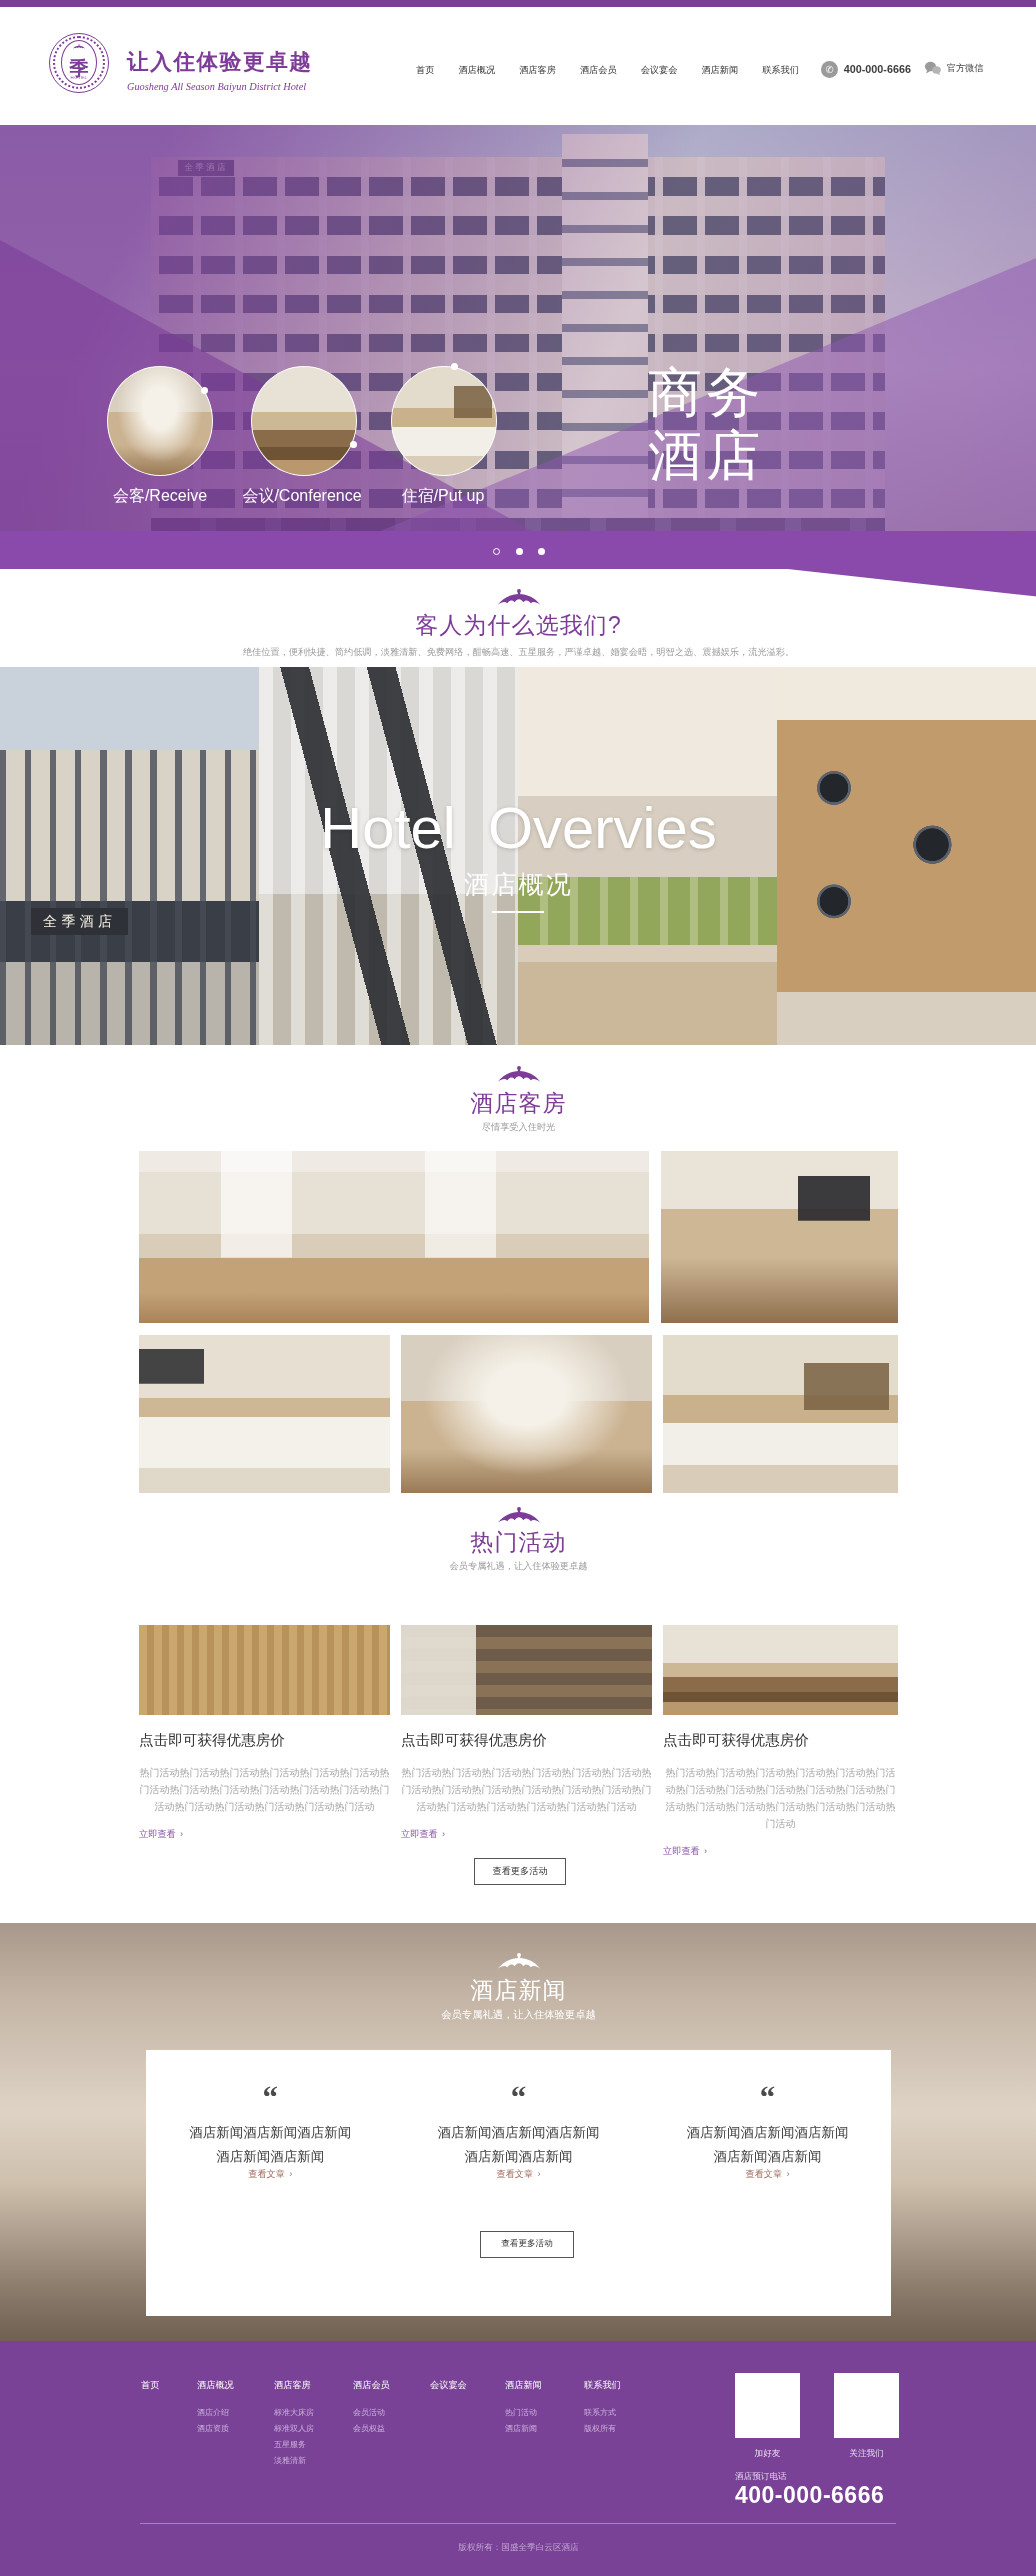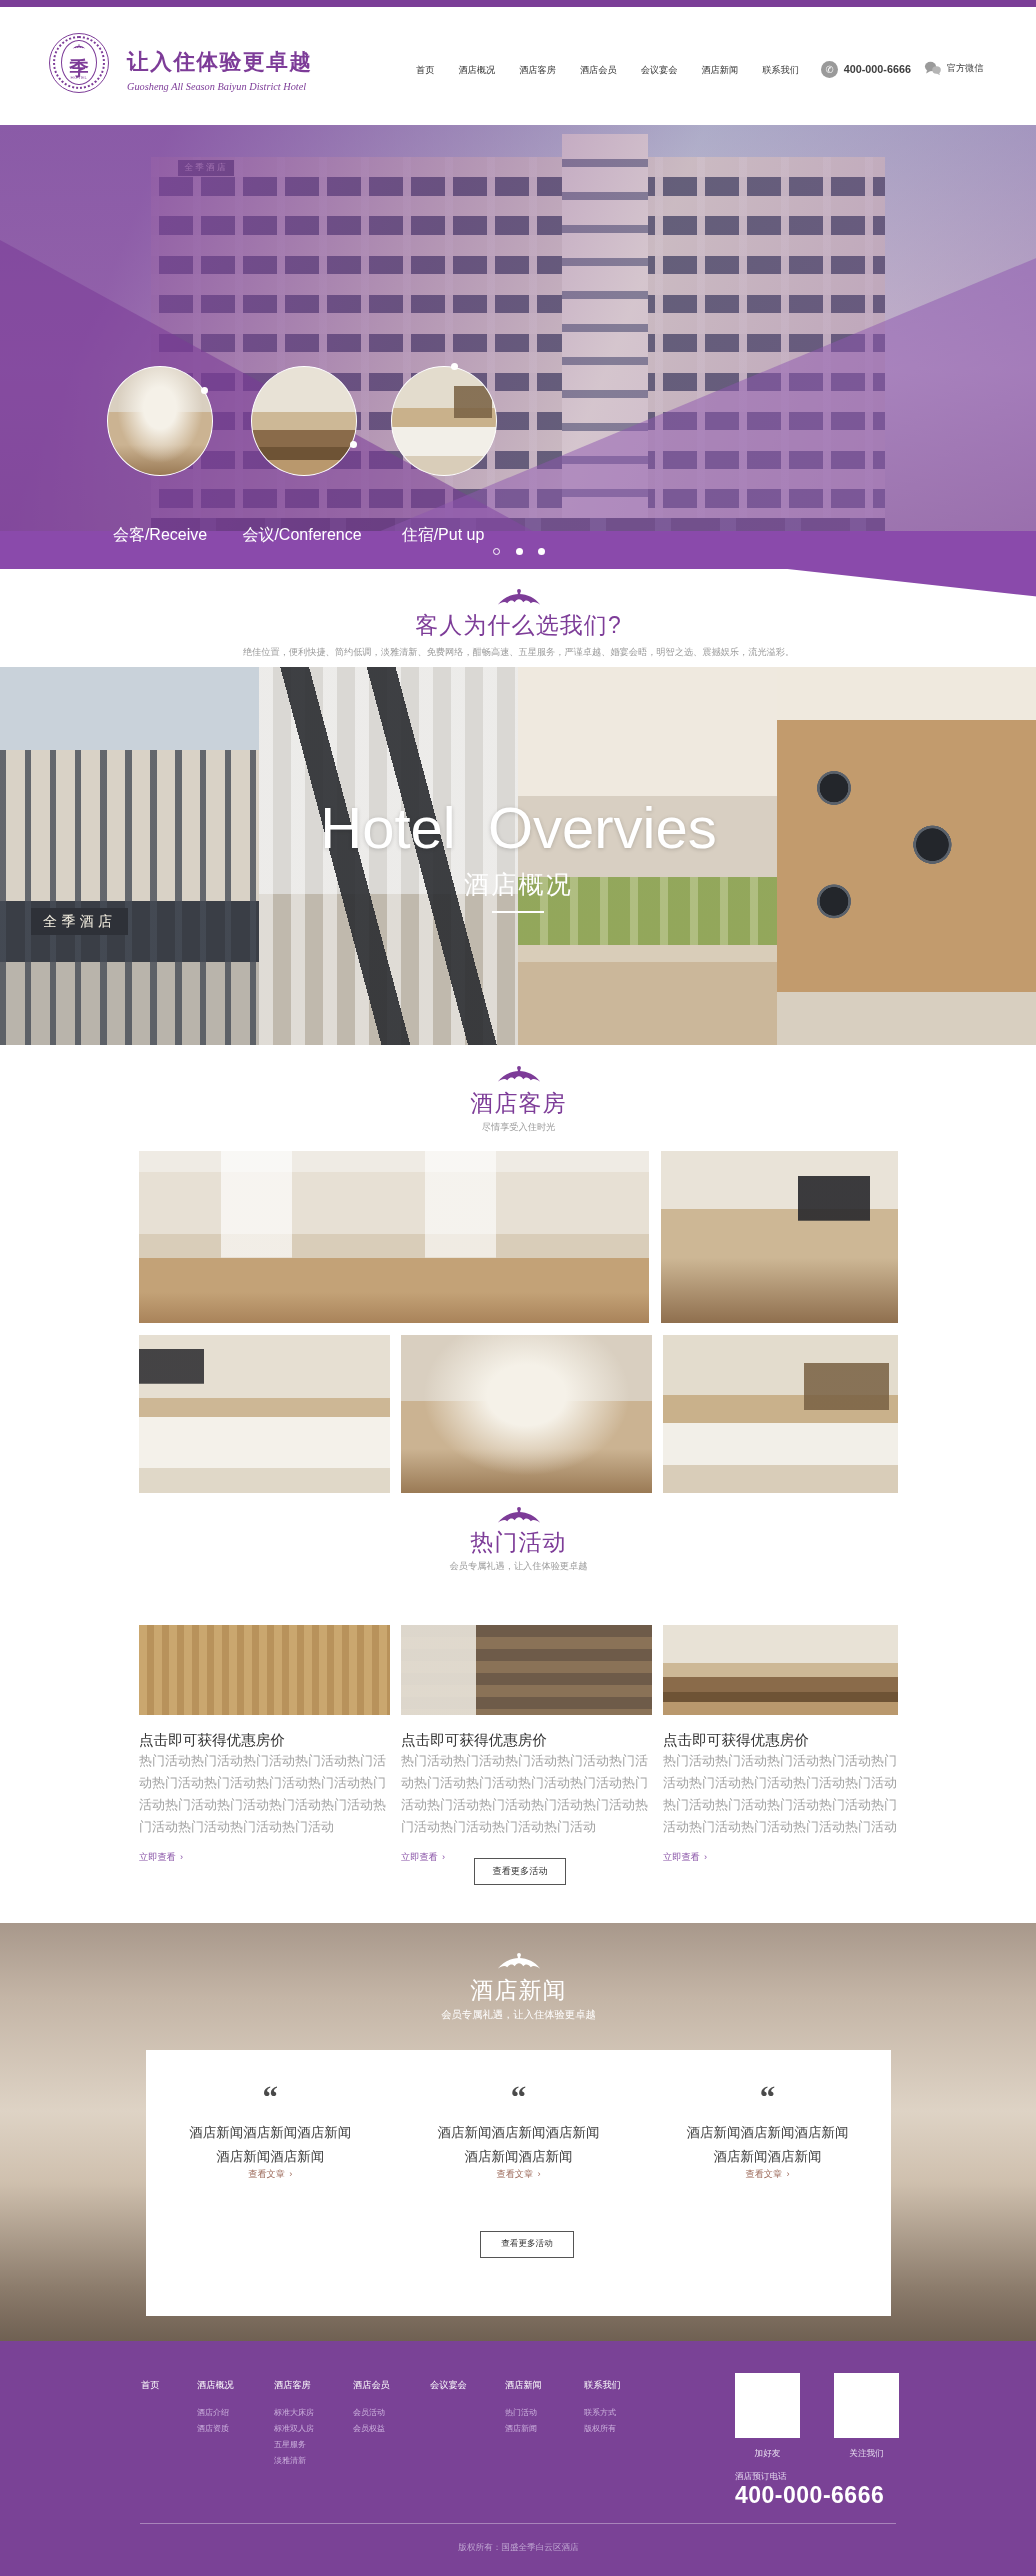--- a/index.html
+++ b/index.html
@@ -44,21 +44,21 @@
   .roofsign { position:absolute; left:178px; top:35px; background:#474c55; color:#f0ead8; font-size:8.6px; letter-spacing:2.2px; padding:2.2px 6.5px; }
   .ov-a { position:absolute; inset:0; background:linear-gradient(112deg, rgba(128,66,158,.8) 14%, rgba(128,66,158,.42) 40%, rgba(152,102,186,.22) 58%, rgba(134,74,164,.45) 100%); }
   .ov-b { position:absolute; inset:0; clip-path:polygon(0 26%, 58% 100%, 0 100%); background:rgba(122,58,152,.55); }
   .ov-c { position:absolute; inset:0; clip-path:polygon(100% 30%, 100% 100%, 28% 100%); background:rgba(141,86,176,.5); }
   .ov-band { position:absolute; left:0; right:0; bottom:0; height:38px; background:#8a4aab; }
   .ov-wedge { position:absolute; left:783px; right:0; top:444px; height:28px; background:#8a4aab; clip-path:polygon(0 0,100% 0,100% 100%); }
   .circle { position:absolute; top:241px; width:106px; height:110px; border:1.1px solid #fff; border-radius:50%; overflow:hidden; }
   .c1 { left:107px; } .c2 { left:251px; } .c3 { left:391px; }
   .cdot { position:absolute; width:7px; height:7px; border-radius:50%; background:#fff; }
   .cd1 { left:201px; top:262px; } .cd2 { left:350px; top:316px; } .cd3 { left:451px; top:238px; }
-  .clabel { position:absolute; top:361px; width:140px; text-align:center; color:#fff; font-size:16px;margin-top:39px; }
+  .clabel { position:absolute; top:361px; width:140px; text-align:center; color:#fff; font-size:16px; }
   .cl1 { left:90px; } .cl2 { left:232px; } .cl3 { left:373px; }
   .headline { position:absolute; left:648px; top:236px; color:#fff; font-size:54px; letter-spacing:4.3px; line-height:1.18; font-weight:500; }
   .dots { position:absolute; left:493px; top:423px; display:flex; gap:15.7px; }
   .dot { width:7px; height:7px; border-radius:50%; background:#fff; }
   .dot.hollow { background:transparent; border:1.1px solid #fff; }
 
   
   .orn { display:block; }
   .orn svg { fill:currentColor; display:block; }
   .scen { position:absolute; left:0; right:0; text-align:center; }
@@ -123,21 +123,21 @@
       repeating-linear-gradient(90deg, #caa76f 0 7.6px, #b8925b 7.6px 15px),
       linear-gradient(180deg, #f2efe8 0 22%, rgba(0,0,0,0) 22%),
       linear-gradient(180deg, transparent 74%, #9a7a4e 74%); background-size:100% 100%,100% 100%,100% 100%; }
   .g-shop { background-image:
       linear-gradient(90deg, rgba(233,228,218,.9) 0 30%, transparent 30%),
       repeating-linear-gradient(180deg, #6e5b49 0 12px, #8a7257 12px 24px),
       linear-gradient(180deg, transparent 78%, #c9bda8 78%); }
   .g-meeting { background-image:
       linear-gradient(180deg, #e8e2d6 0 42%, #cdb896 42% 58%, #8a6b4a 58% 74%, #6e5335 74% 86%, #b9986d 86%); }
   .ctitle { margin-top:16px; font-size:14.6px; color:#333; }
-  .cdesc { margin-top:0; font-size:13px; line-height:1.7; color:#a3a3a3; }
+  .cdesc { margin-top:14px; font-size:10px; line-height:1.7; color:#a3a3a3;text-align:center; }
   .clink { margin-top:13px; font-size:9.2px; color:#8a55a8; cursor:pointer; display:inline-block; }
   .clink .chev { margin-left:4.3px; }
   .morebtn { position:absolute; left:474px; top:351px; width:92px; height:27px; border:0.5px solid #555; background:#fff; font-size:9.2px; color:#333; display:flex; align-items:center; justify-content:center; cursor:pointer; }
 
   
   .news { height:418px; }
   .g-newsbg { position:absolute; inset:0; background:linear-gradient(180deg,#a8988b 0%,#c4b5a6 18%,#ded3c5 45%,#cfc0ae 62%,#8a7a6a 88%,#6f6052 100%); }
   .news .scen { color:#fff; }
   .newscard { position:absolute; left:146px; top:127px; width:745px; height:266px; background:#fff; }
   .ncol { position:absolute; top:0; width:227px; text-align:center; }
@@ -228,20 +228,24 @@
   <div class="circle c1 g-lounge"></div>
   <div class="circle c2 g-meeting"></div>
   <div class="circle c3 g-bed3"></div>
   <span class="cdot cd1"></span>
   <span class="cdot cd2"></span>
   <span class="cdot cd3"></span>
   <div class="clabel cl1">会客/Receive</div>
   <div class="clabel cl2">会议/Conference</div>
   <div class="clabel cl3">住宿/Put up</div>
 
+  <div class="headline">
+    <div>商务</div>
+    <div>酒店</div>
+  </div>
 
   <div class="dots">
     <span class="dot hollow"></span>
     <span class="dot"></span>
     <span class="dot"></span>
   </div>
 </div>
 
 <div class="sec whyus">
   <div class="scen" style="top:20.5px; color:#7d3c98;">

